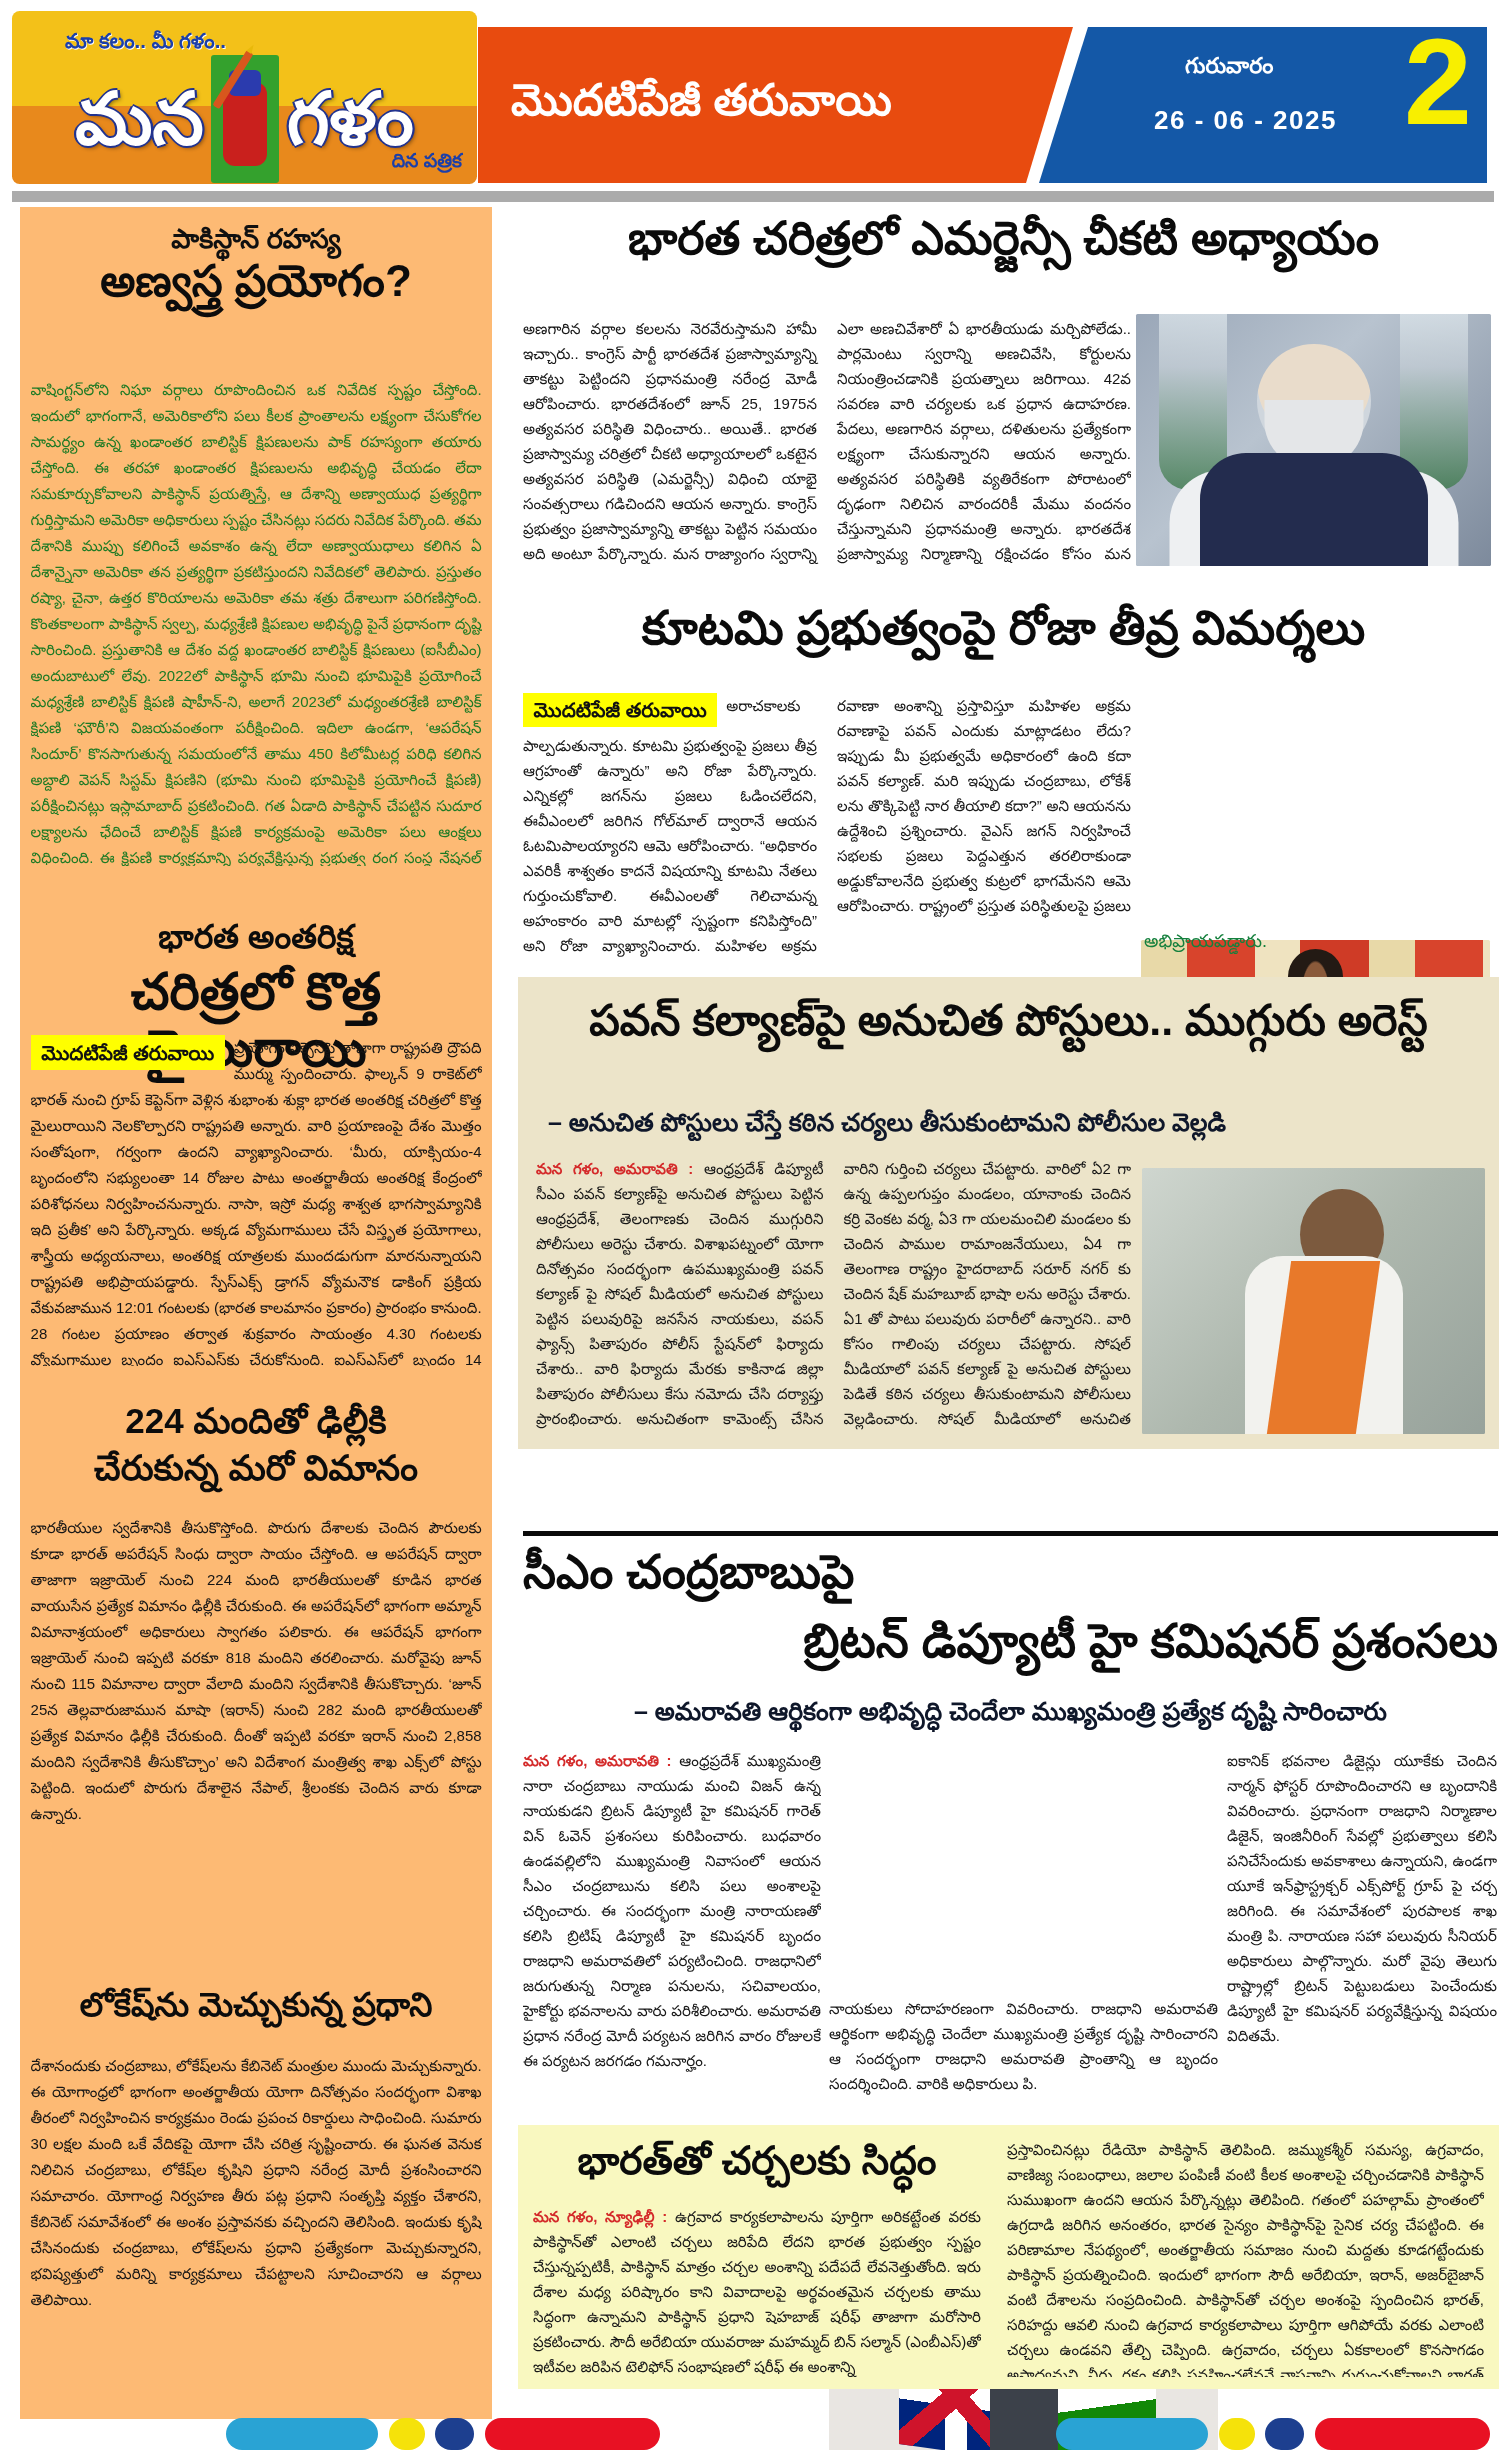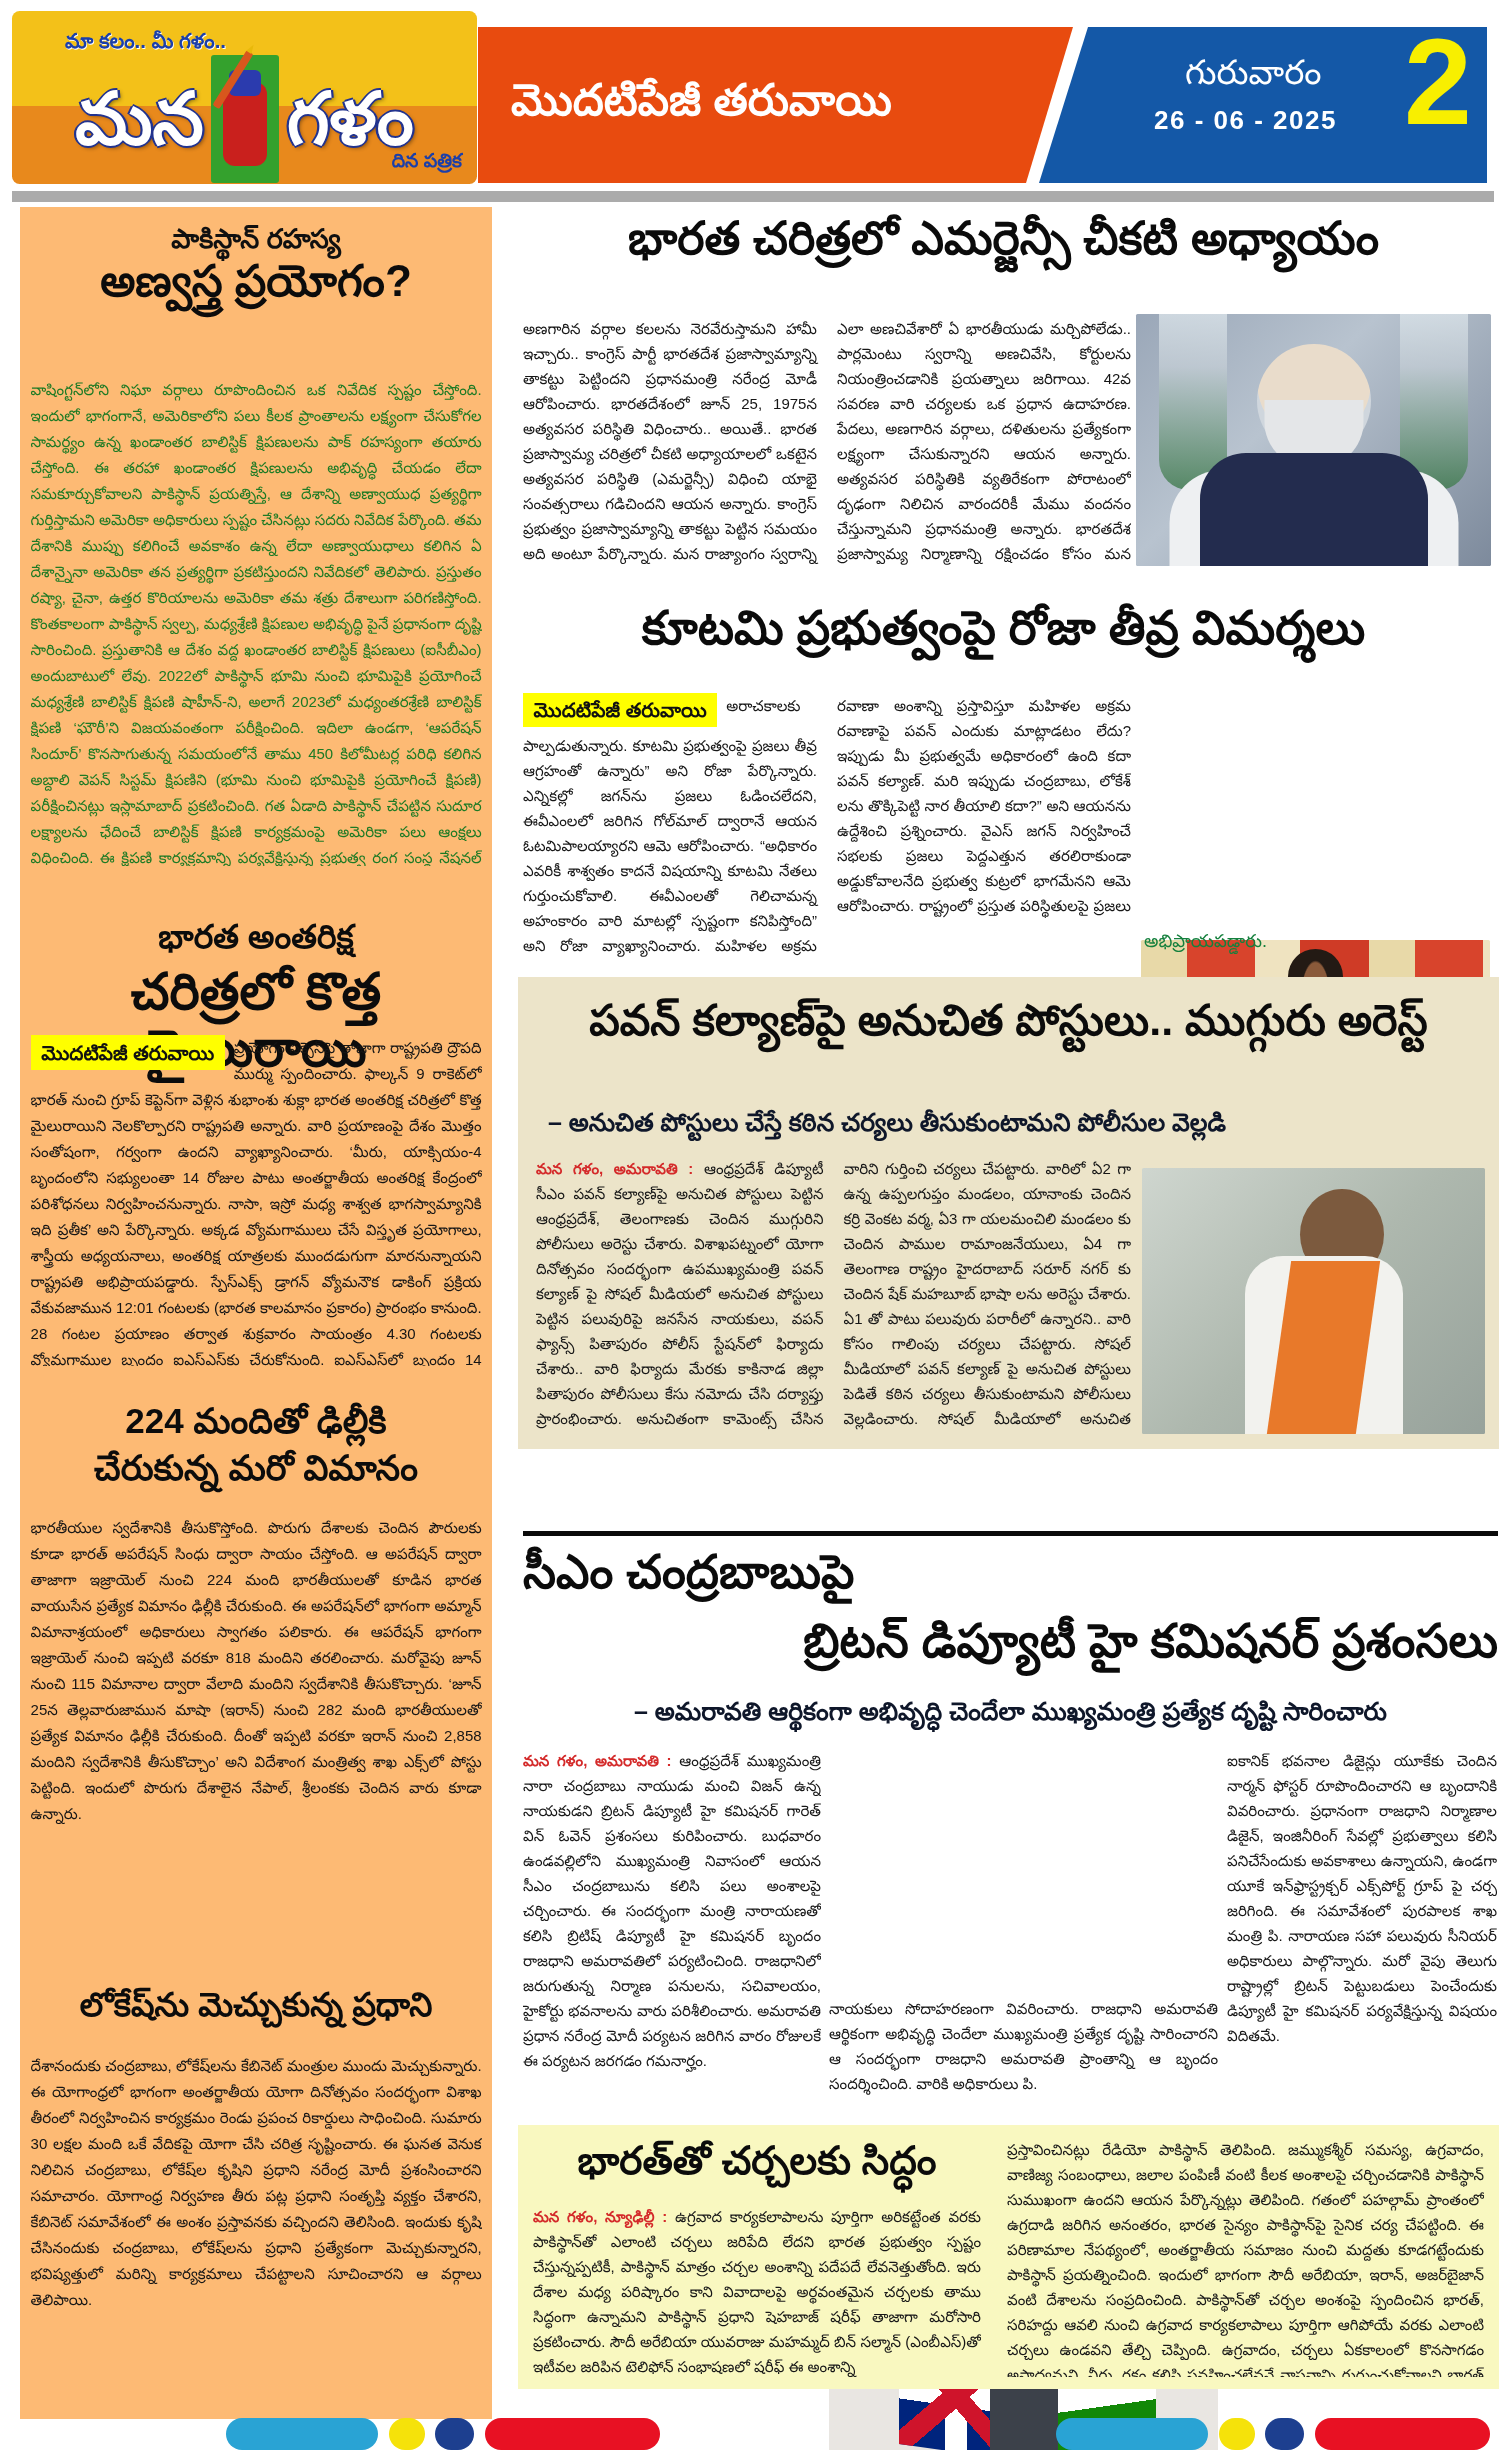--- a/index.html
+++ b/index.html
@@ -14,21 +14,21 @@
   .logo-title{left:0;top:44px;width:465px;display:flex;align-items:center;justify-content:center;gap:7.6px;}
   .logo-word{font-size:73px;font-weight:900;color:#ffffff;line-height:1;
         text-shadow:-2.3px 0 #22338f,2.3px 0 #22338f,0 -2.3px #22338f,0 2.3px #22338f,2.3px 2.3px 4.6px rgba(0,0,0,.45);}
   .logo-fistbox{width:68px;height:128px;background:#34a12d;border-radius:3px;position:relative;flex:0 0 auto;}
   .logo-edition{right:15px;bottom:7.6px;font-size:19px;font-weight:bold;color:#1b3faa;}
   .banner{left:478px;top:27px;width:602px;height:156px;background:#e84b0f;
         clip-path:polygon(0 0,595px 0,548px 156px,0 156px);display:flex;align-items:center;}
   .banner-text{color:#ffffff;font-size:44px;font-weight:bold;padding-left:33px;white-space:nowrap;}
   .datebox{left:1039px;top:27px;width:448px;height:156px;background:#1458a7;
         clip-path:polygon(49px 0,448px 0,448px 156px,0 156px);}
-  .day{left:1185px;top:53px;font-size:34px;font-weight:normal;color:#ffffff;}
+  .day{left:1185px;top:53px;font-size:22px;font-weight:bold;color:#ffffff;}
   .date{left:1154px;top:105px;font-size:26px;font-weight:bold;color:#ffffff;letter-spacing:1.5px;}
   .pagenum{left:1404px;top:21px;font-size:122px;font-weight:bold;color:#f8ef00;line-height:122px;}
   .graybar{left:12px;top:191px;width:1482px;height:10.6px;background:#ababab;}
   
   .leftcol{left:20px;top:207px;width:472px;height:2212px;background:#fdba74;}
   .lc-kicker{width:472px;text-align:center;font-size:27px;font-weight:bold;color:#101010;}
   .lc-head{width:472px;text-align:center;font-weight:900;color:#0c0c0c;line-height:1.12;}
   .lc-body{font-size:15px;line-height:26px;text-align:justify;color:#151515;overflow:hidden;}
   .green{color:#1d7a24;}
   .tag{display:inline-block;background:#ffff00;color:#111;font-weight:bold;font-size:20px;

